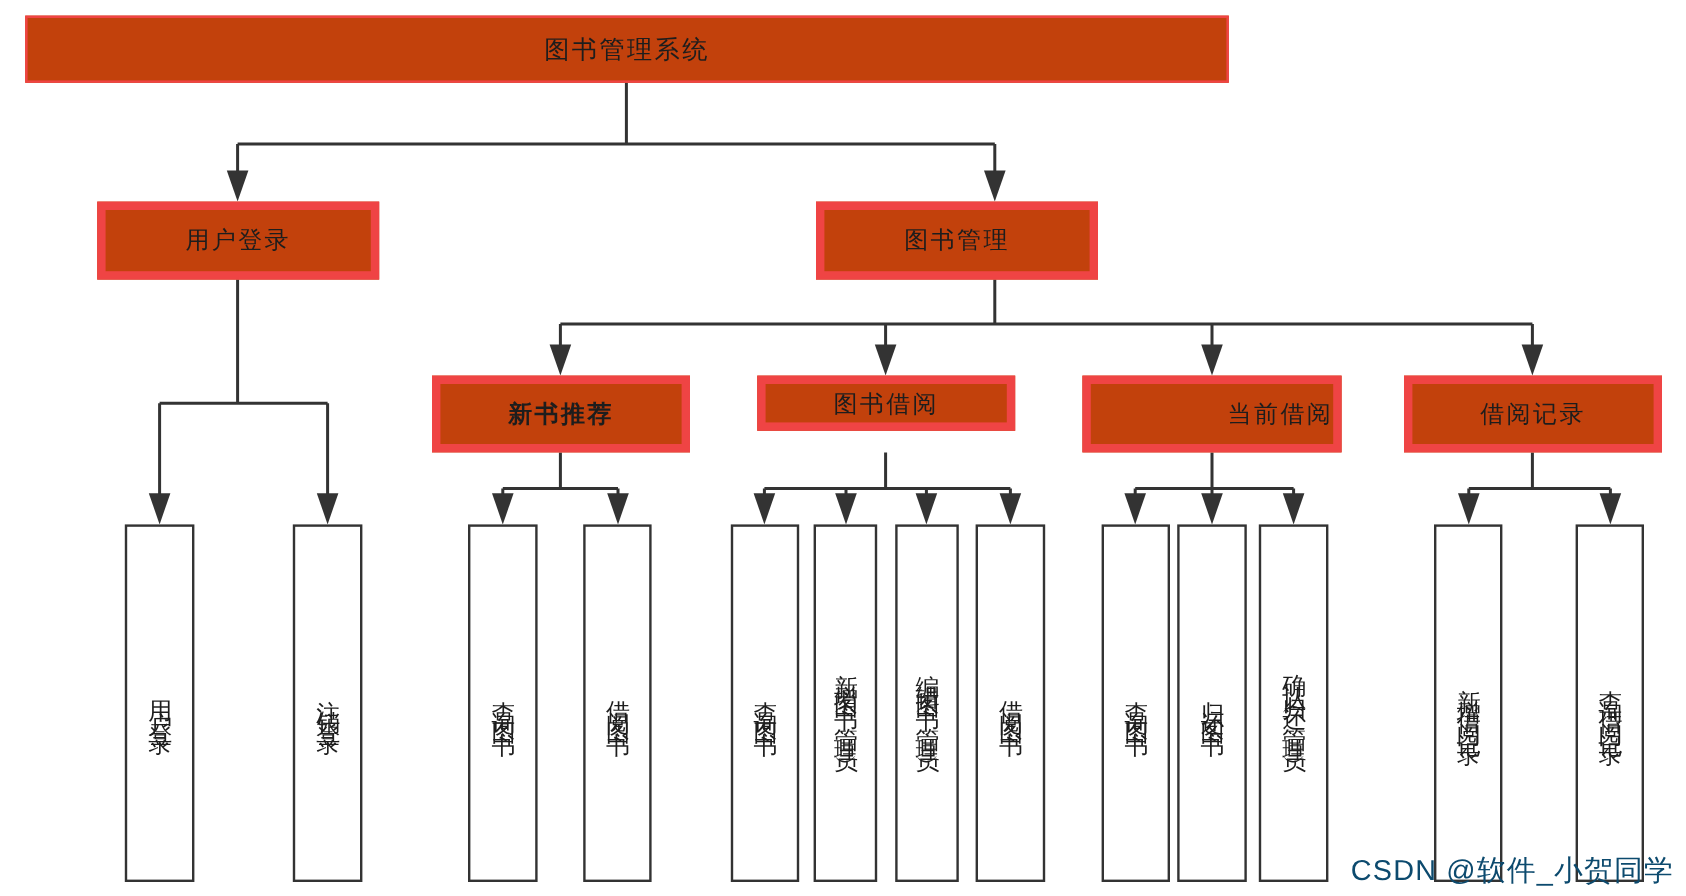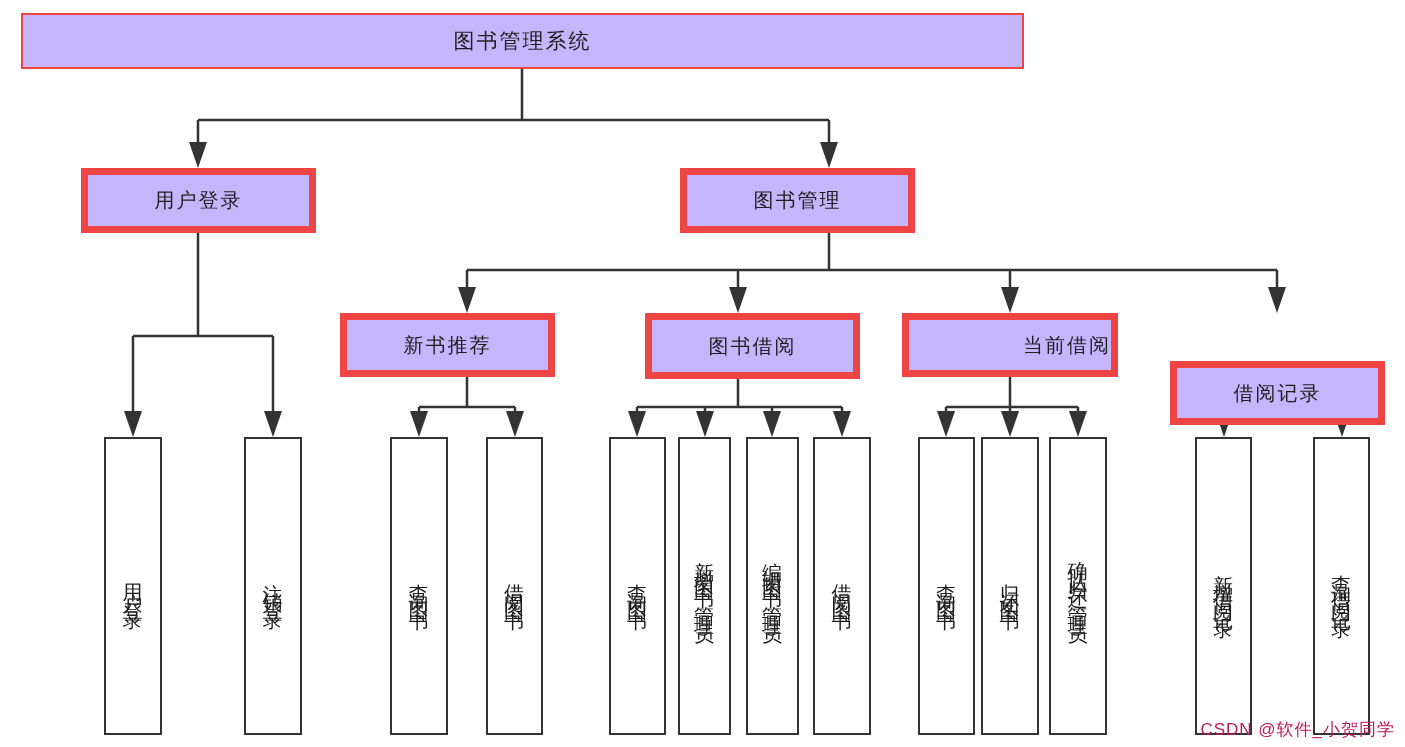--- a/index.html
+++ b/index.html
@@ -14,21 +14,21 @@
   }
   #connector-svg {
     position: absolute;
     left: 0; top: 0;
     width: 1405px; height: 747px;
     z-index: 1;
   }
   .hbox {
     position: absolute;
     box-sizing: border-box;
-    background: #c4b5fd;
+    background: #c2410c;
     border: 7px solid #ef4444;
     display: flex;
     align-items: center;
     justify-content: center;
     font-size: 20px;
     letter-spacing: 2px;
     z-index: 2;
     white-space: nowrap;
   }
   .hbox.root {
@@ -51,22 +51,22 @@
     writing-mode: vertical-rl;
     font-size: 20px;
     line-height: 1;
     letter-spacing: 9px;
     white-space: nowrap;
   }
   #watermark {
     position: absolute;
     right: 10px;
     bottom: 6px;
-    font-size: 17px;
-    color: #be185d;
+    font-size: 24px;
+    color: #0c4a6e;
     letter-spacing: 1px;
     z-index: 5;
     white-space: nowrap;
   }
 </style>
 </head>
 <body>
 
 <div id="canvas">
 
@@ -115,30 +115,30 @@
     <span>图书管理系统</span>
   </div>
 
   <div class="hbox" style="left:81px; top:168px; width:235px; height:65px;">
     <span>用户登录</span>
   </div>
   <div class="hbox" style="left:680px; top:168px; width:235px; height:65px;">
     <span>图书管理</span>
   </div>
 
-  <div class="hbox" style="left:340px; top:313px; width:215px; height:64px;">
+  <div class="hbox" style="left:360px; top:313px; width:215px; height:64px;font-weight:bold;">
     <span>新书推荐</span>
   </div>
-  <div class="hbox" style="left:645px; top:313px; width:215px; height:66px;">
+  <div class="hbox" style="left:631px; top:313px; width:215px; height:46px;">
     <span>图书借阅</span>
   </div>
   <div class="hbox" style="left:902px; top:313px; width:216px; height:64px;justify-content:flex-end;">
     <span>当前借阅</span>
   </div>
-  <div class="hbox" style="left:1170px; top:313px; width:215px; height:64px;margin-top:48px;">
+  <div class="hbox" style="left:1170px; top:313px; width:215px; height:64px;">
     <span>借阅记录</span>
   </div>
 
   <div class="vbox" style="left:104px; width:58px;">
     <span class="vtext">用户登录</span>
   </div>
   <div class="vbox" style="left:244px; width:58px;">
     <span class="vtext">注销登录</span>
   </div>
 

